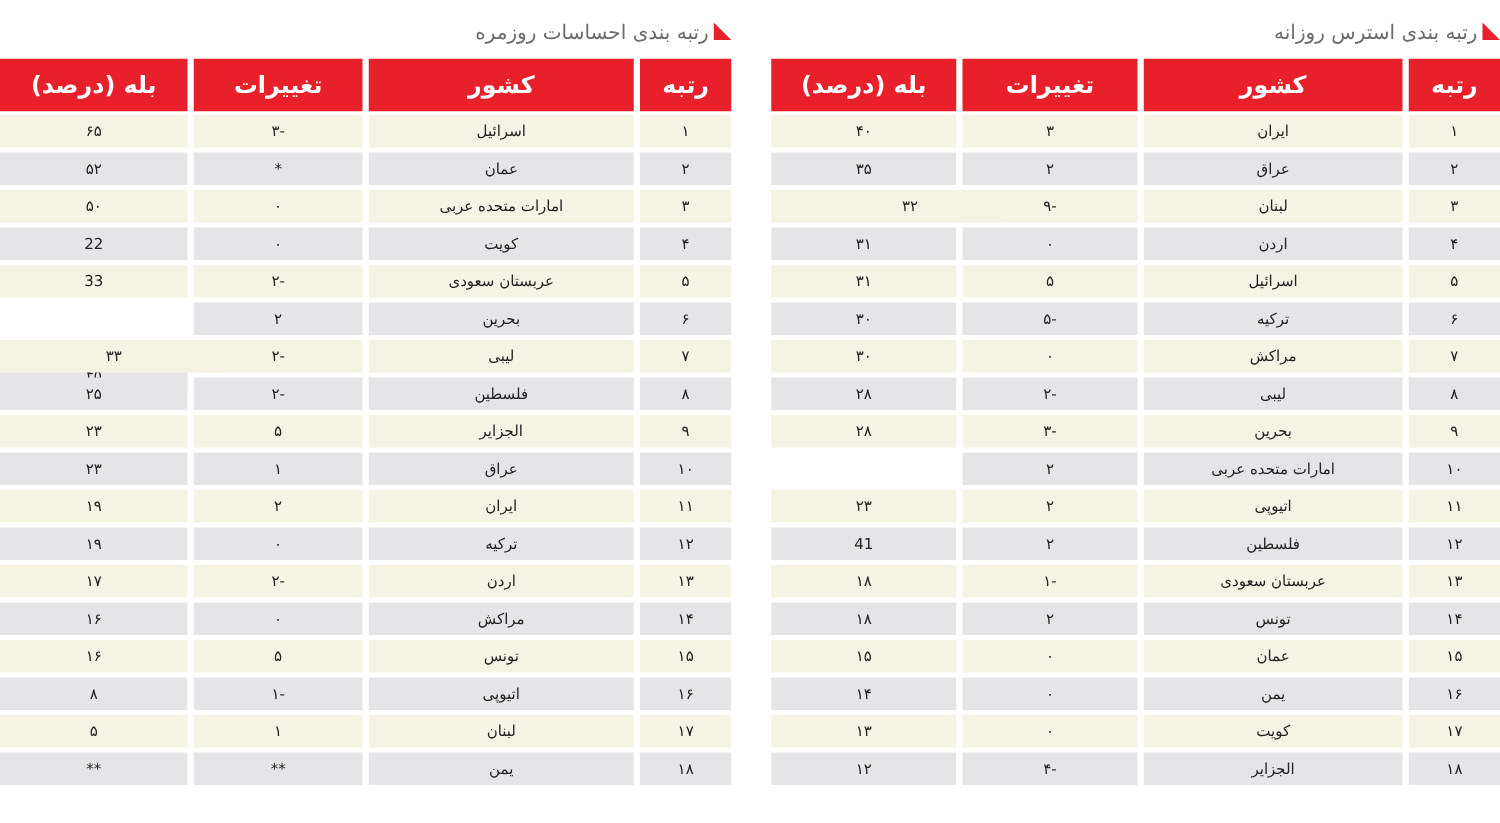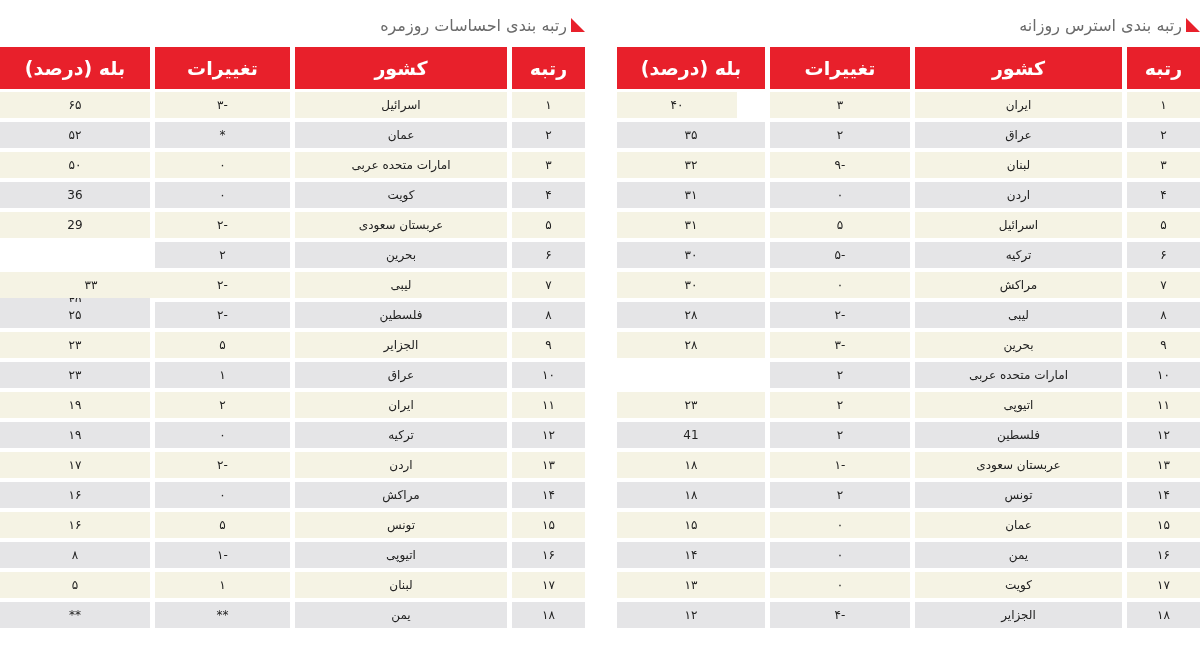--- a/index.html
+++ b/index.html
@@ -46,33 +46,33 @@
     <div class="row head" style="top:0;height:42px">
       <div class="cell" style="left:510px;width:73px">رتبه</div>
       <div class="cell" style="left:298px;width:207px">کشور</div>
       <div class="cell" style="left:153px;width:140px">تغییرات</div>
       <div class="cell" style="left:0;width:148px">بله (درصد)</div>
     </div>
   <div class="row odd" style="top: 45px;">
         <div class="cell" style="left: 510px; width: 73px;">۱</div>
         <div class="cell" style="left: 298px; width: 207px;">ایران</div>
         <div class="cell" style="left: 153px; width: 140px;">۳</div>
-        <div class="cell" style="left: 0px; width: 120px;">۴۰</div>
+        <div class="cell" style="left: 0px; width: 148px;">۴۰</div>
       </div>
       <div class="row even" style="top: 75px;">
         <div class="cell" style="left: 510px; width: 73px;">۲</div>
         <div class="cell" style="left: 298px; width: 207px;">عراق</div>
         <div class="cell" style="left: 153px; width: 140px;">۲</div>
         <div class="cell" style="left: 0px; width: 148px;">۳۵</div>
       </div>
       <div class="row odd" style="top: 105px;">
         <div class="cell" style="left: 510px; width: 73px;">۳</div>
         <div class="cell" style="left: 298px; width: 207px;">لبنان</div>
         <div class="cell" style="left: 153px; width: 140px;">-۹</div>
-        <div class="cell" style="left: 0px; width: 148px;">۳۲</div>
+        <div class="cell" style="left: 0px; width: 148px; padding-left: 37px;">۳۲</div>
       </div>
       <div class="row even" style="top: 135px;">
         <div class="cell" style="left: 510px; width: 73px;">۴</div>
         <div class="cell" style="left: 298px; width: 207px;">اردن</div>
         <div class="cell" style="left: 153px; width: 140px;">۰</div>
         <div class="cell" style="left: 0px; width: 148px;">۳۱</div>
       </div>
       <div class="row odd" style="top: 165px;">
         <div class="cell" style="left: 510px; width: 73px;">۵</div>
         <div class="cell" style="left: 298px; width: 207px;">اسرائیل</div>
@@ -186,27 +186,27 @@
       <div class="row odd" style="top: 105px;">
         <div class="cell" style="left: 512px; width: 73px;">۳</div>
         <div class="cell" style="left: 295px; width: 212px;">امارات متحده عربی</div>
         <div class="cell" style="left: 155px; width: 135px;">۰</div>
         <div class="cell" style="left: 0px; width: 150px;">۵۰</div>
       </div>
       <div class="row even" style="top: 135px;">
         <div class="cell" style="left: 512px; width: 73px;">۴</div>
         <div class="cell" style="left: 295px; width: 212px;">کویت</div>
         <div class="cell" style="left: 155px; width: 135px;">۰</div>
-        <div class="cell" style="left: 0px; width: 150px;">36</div>
+        <div class="cell" style="left: 0px; width: 150px;">22</div>
       </div>
       <div class="row odd" style="top: 165px;">
         <div class="cell" style="left: 512px; width: 73px;">۵</div>
         <div class="cell" style="left: 295px; width: 212px;">عربستان سعودی</div>
         <div class="cell" style="left: 155px; width: 135px;">-۲</div>
-        <div class="cell" style="left: 0px; width: 150px;">29</div>
+        <div class="cell" style="left: 0px; width: 150px;">33</div>
       </div>
       <div class="row even" style="top: 195px;">
         <div class="cell" style="left: 512px; width: 73px;">۶</div>
         <div class="cell" style="left: 295px; width: 212px;">بحرین</div>
         <div class="cell" style="left: 155px; width: 135px;">۲</div>
         <div class="cell" style="left: 0px; width: 150px; margin-top: 45px;">۴۵</div>
       </div>
       <div class="row odd" style="top: 225px;">
         <div class="cell" style="left: 512px; width: 73px;">۷</div>
         <div class="cell" style="left: 295px; width: 212px;">لیبی</div>

